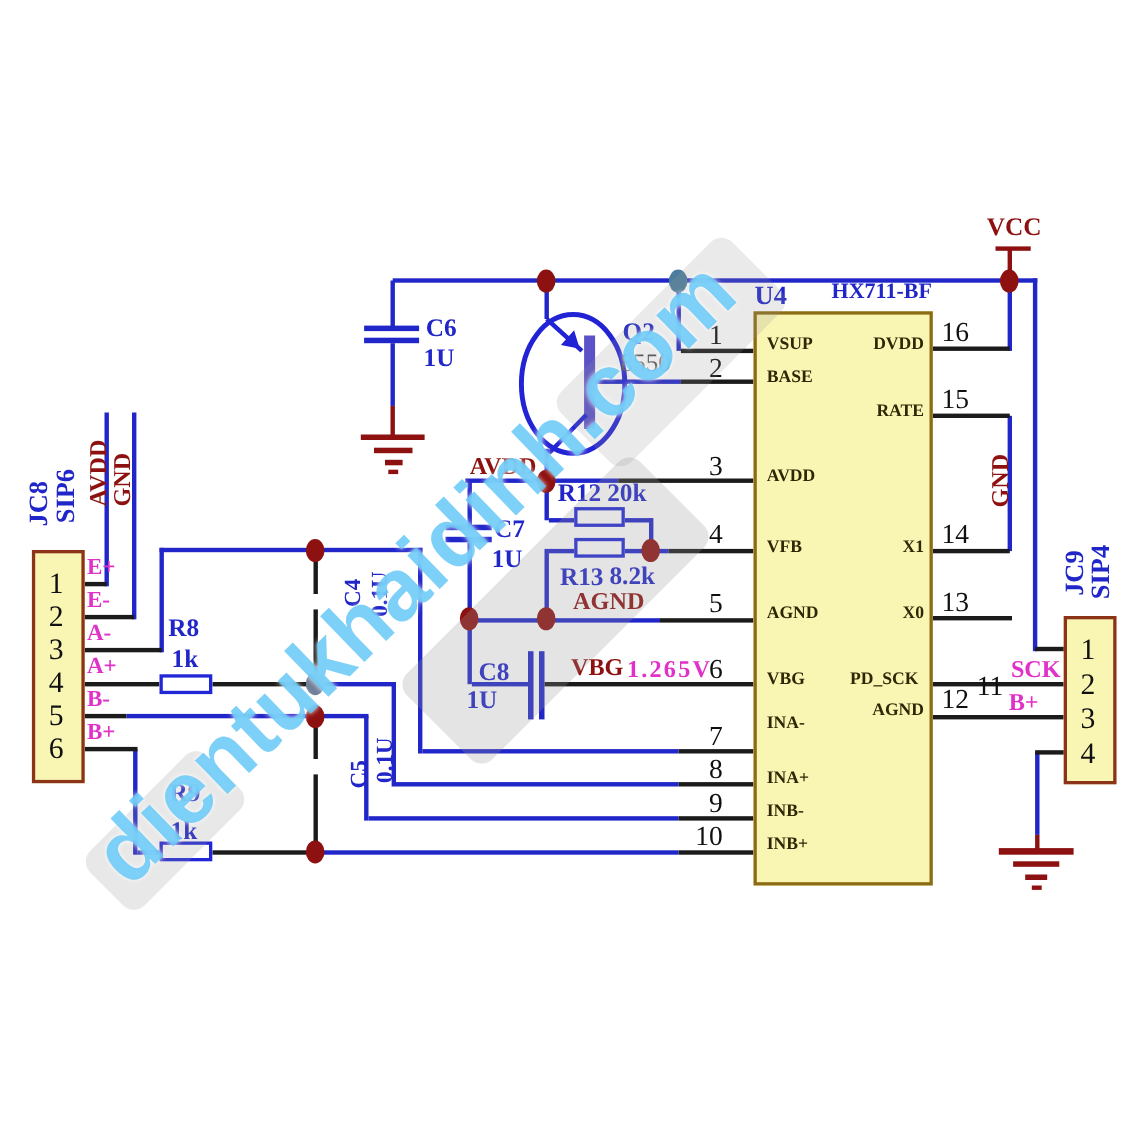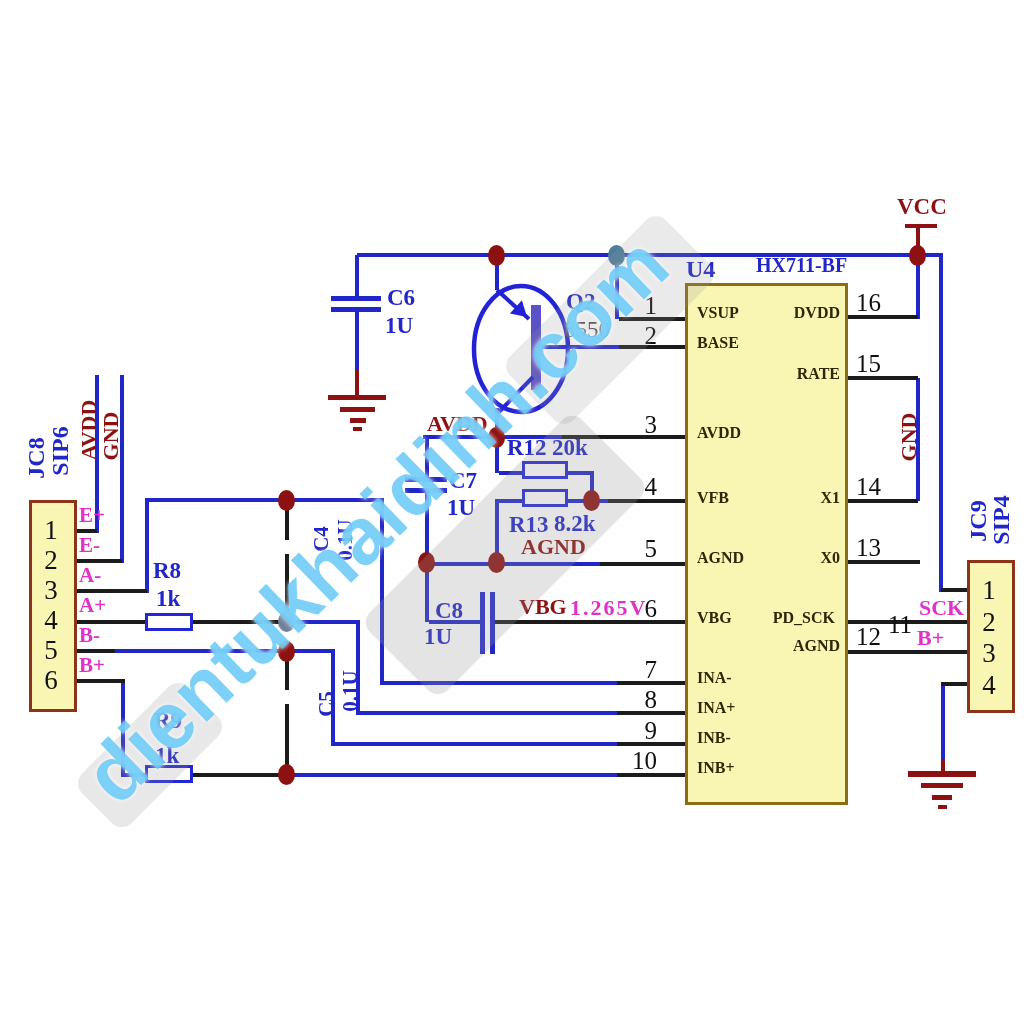--- a/index.html
+++ b/index.html
@@ -154,21 +154,21 @@
   <div class="icbox" style="left:685px;top:283px;width:163px;height:522px;"></div>
   <div class="lbl blue" style="left:686px;top:257px;font-size:24px;">U4</div>
   <div class="lbl blue" style="left:756px;top:255px;font-size:20px;">HX711-BF</div>
 
   <div class="lbl pin" style="left:697px;top:305px;">VSUP</div>
   <div class="lbl pin" style="left:697px;top:335px;">BASE</div>
   <div class="lbl pin" style="left:697px;top:425px;">AVDD</div>
   <div class="lbl pin" style="left:697px;top:490px;">VFB</div>
   <div class="lbl pin" style="left:697px;top:550px;">AGND</div>
   <div class="lbl pin" style="left:697px;top:610px;">VBG</div>
-  <div class="lbl pin" style="left:697px;top:670px;text-align:center;">INA-</div>
+  <div class="lbl pin" style="left:697px;top:650px;text-align:center;">INA-</div>
   <div class="lbl pin" style="left:697px;top:700px;">INA+</div>
   <div class="lbl pin" style="left:697px;top:730px;">INB-</div>
   <div class="lbl pin" style="left:697px;top:760px;">INB+</div>
 
   <div class="lbl pin" style="left:740px;top:305px;width:100px;text-align:right;">DVDD</div>
   <div class="lbl pin" style="left:740px;top:366px;width:100px;text-align:right;">RATE</div>
   <div class="lbl pin" style="left:740px;top:490px;width:100px;text-align:right;">X1</div>
   <div class="lbl pin" style="left:740px;top:550px;width:100px;text-align:right;">X0</div>
   <div class="lbl pin" style="left:735px;top:610px;width:100px;text-align:right;">PD_SCK</div>
   <div class="lbl pin" style="left:740px;top:638px;width:100px;text-align:right;">AGND</div>

